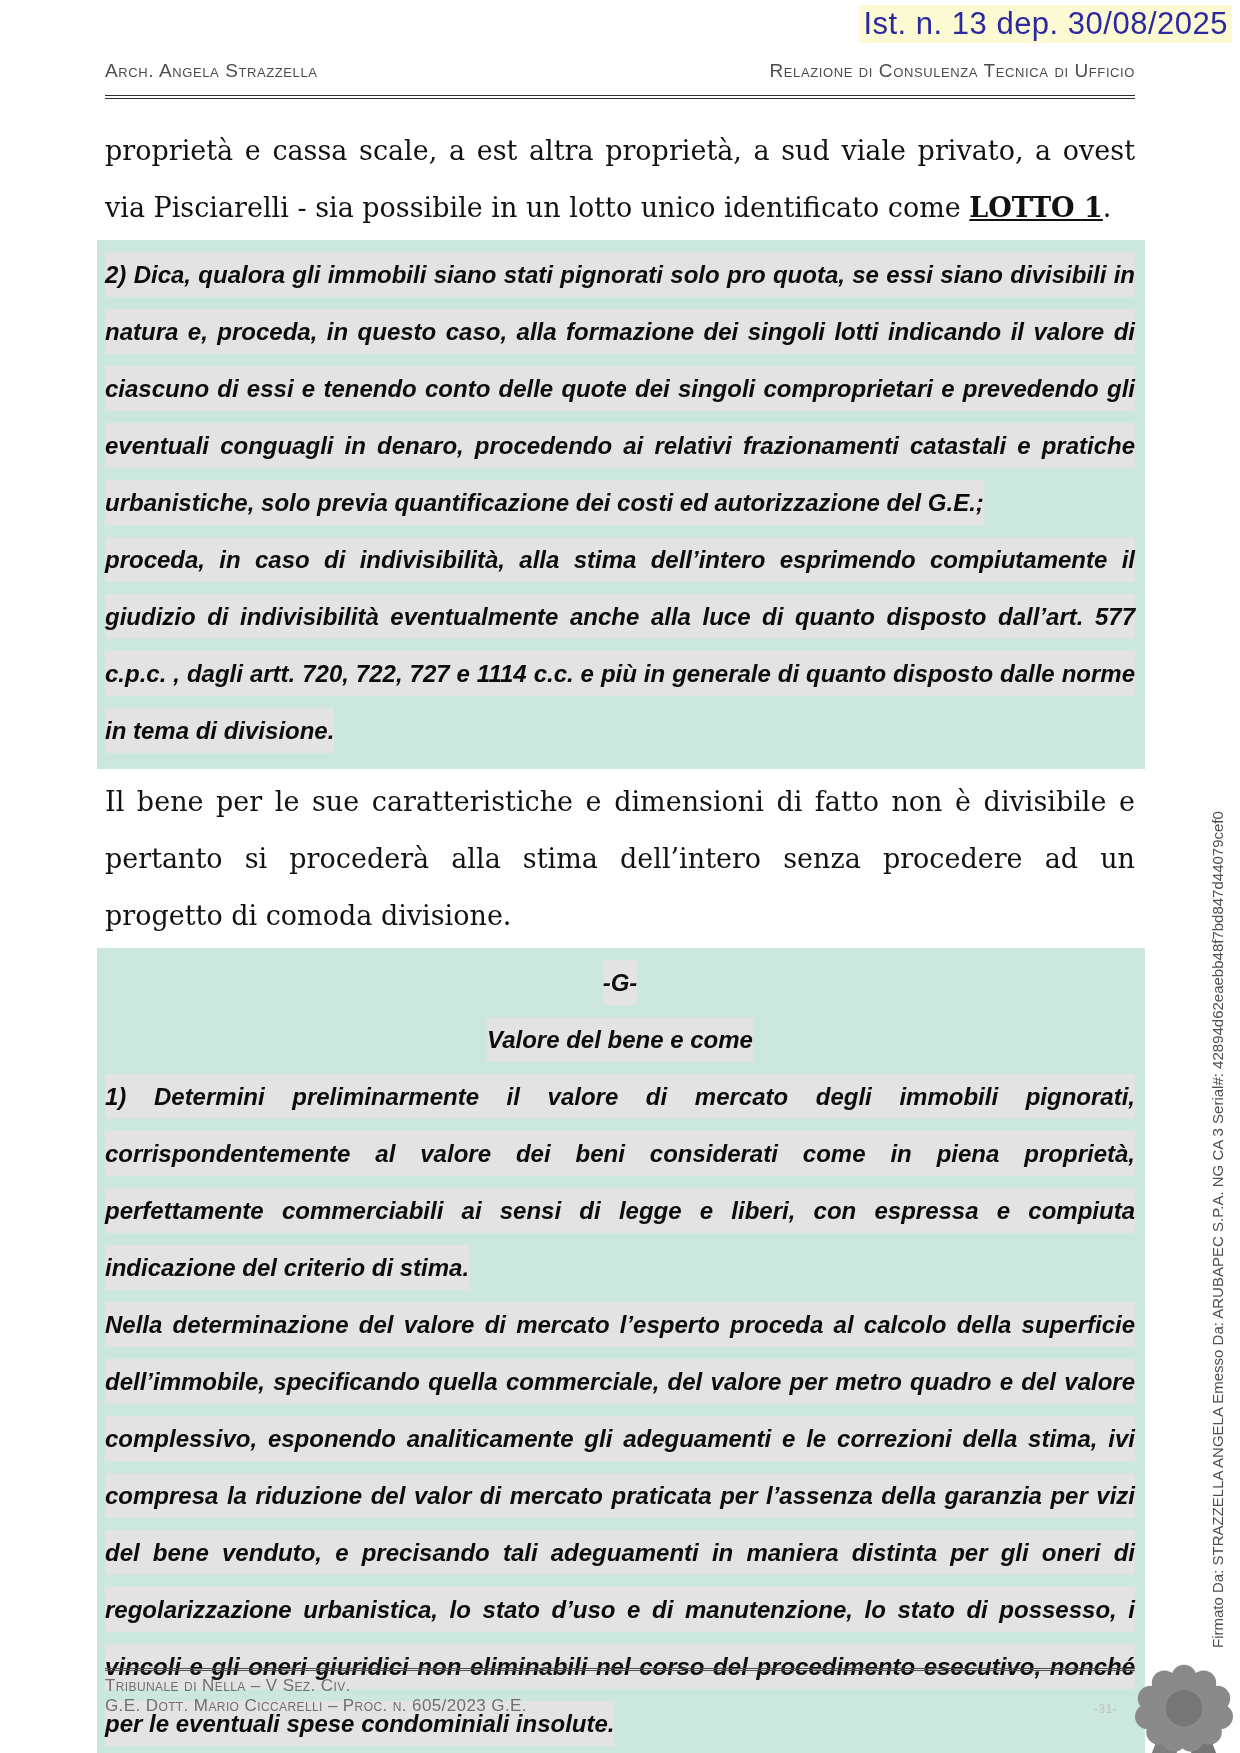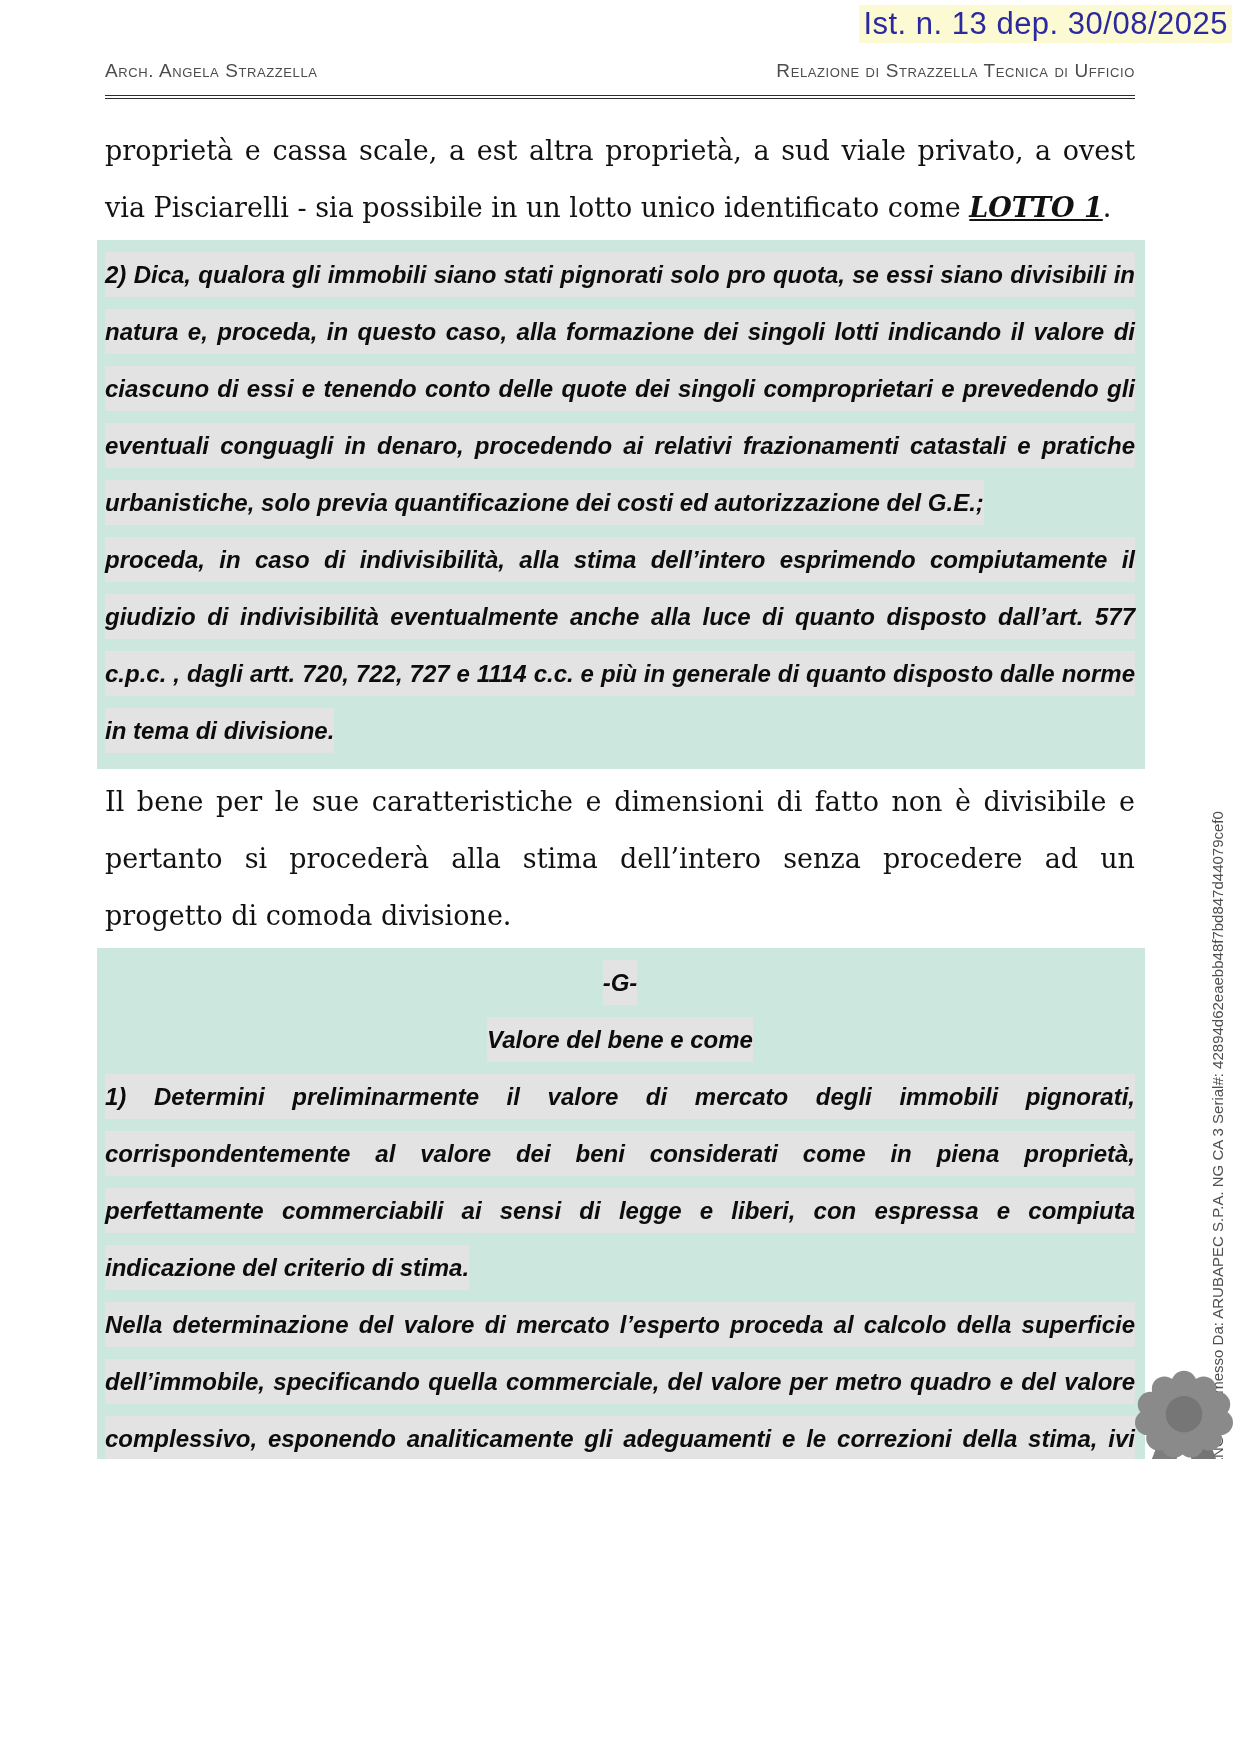--- a/index.html
+++ b/index.html
@@ -1,17 +1,17 @@
 <!DOCTYPE html>
 <html><head>
 <meta charset="utf-8">
 <style>
   html,body { margin:0; padding:0; background:#ffffff; }
   .page {
-    position:relative; width:1240px; height:1459px;
+    position:relative; width:1240px; height:1753px;
     background:#ffffff; overflow:hidden;
     font-family:"DejaVu Serif", serif; color:#141414;
   }
 
   
   .deposit-stamp {
     position:absolute; top:5px; right:8px;
     font-family:"Liberation Sans", sans-serif;
     font-size:31px; letter-spacing:0.5px;
     color:#2b28a0; background:#fbfad2; padding:1px 4px;
@@ -27,21 +27,21 @@
     font-size:19px; color:#4c4c4c;
   }
 
   
   .content { position:absolute; top:122px; left:105px; width:1030px; }
 
   .serif-p {
     font-size:27px; line-height:57px; text-align:justify;
     margin:0; color:#121212;
   }
-  .lotto { font-weight:bold; font-style:italic; text-decoration:underline; }
+  .lotto { font-weight:bold; text-decoration:underline; }
 
   .green {
     background:#cce8de; padding:6px 10px 10px 8px; margin:4px -10px 4px -8px;
   }
   .gp {
     font-family:"Liberation Sans", sans-serif;
     font-weight:bold; font-style:italic;
     font-size:24px; line-height:57px; text-align:justify;
     margin:0; color:#0c0c0c;
   }
@@ -77,21 +77,21 @@
 </style>
 </head>
 <body>
 
 <div class="page">
 
   <div class="deposit-stamp">Ist. n. 13 dep. 30/08/2025</div>
 
   <div class="header">
     <span>Arch. Angela Strazzella</span>
-    <span>Relazione di Strazzella Tecnica di Ufficio</span>
+    <span>Relazione di Consulenza Tecnica di Ufficio</span>
   </div>
 
   <div class="content">
 
     <p class="serif-p"><span>proprietà e cassa scale, a est altra proprietà, a sud viale privato, a ovest via Pisciarelli - sia possibile in un lotto unico identificato come </span><span class="lotto">LOTTO 1</span><span>.</span></p>
 
     <div class="green">
       <p class="gp"><span class="hl">2) Dica, qualora gli immobili siano stati pignorati solo pro quota, se essi siano divisibili in natura e, proceda, in questo caso, alla formazione dei singoli lotti indicando il valore di ciascuno di essi e tenendo conto delle quote dei singoli comproprietari e prevedendo gli eventuali conguagli in denaro, procedendo ai relativi frazionamenti catastali e pratiche urbanistiche, solo previa quantificazione dei costi ed autorizzazione del G.E.;</span></p>
       <p class="gp"><span class="hl">proceda, in caso di indivisibilità, alla stima dell’intero esprimendo compiutamente il giudizio di indivisibilità eventualmente anche alla luce di quanto disposto dall’art. 577 c.p.c. , dagli artt. 720, 722, 727 e 1114 c.c. e più in generale di quanto disposto dalle norme in tema di divisione.</span></p>
     </div>

